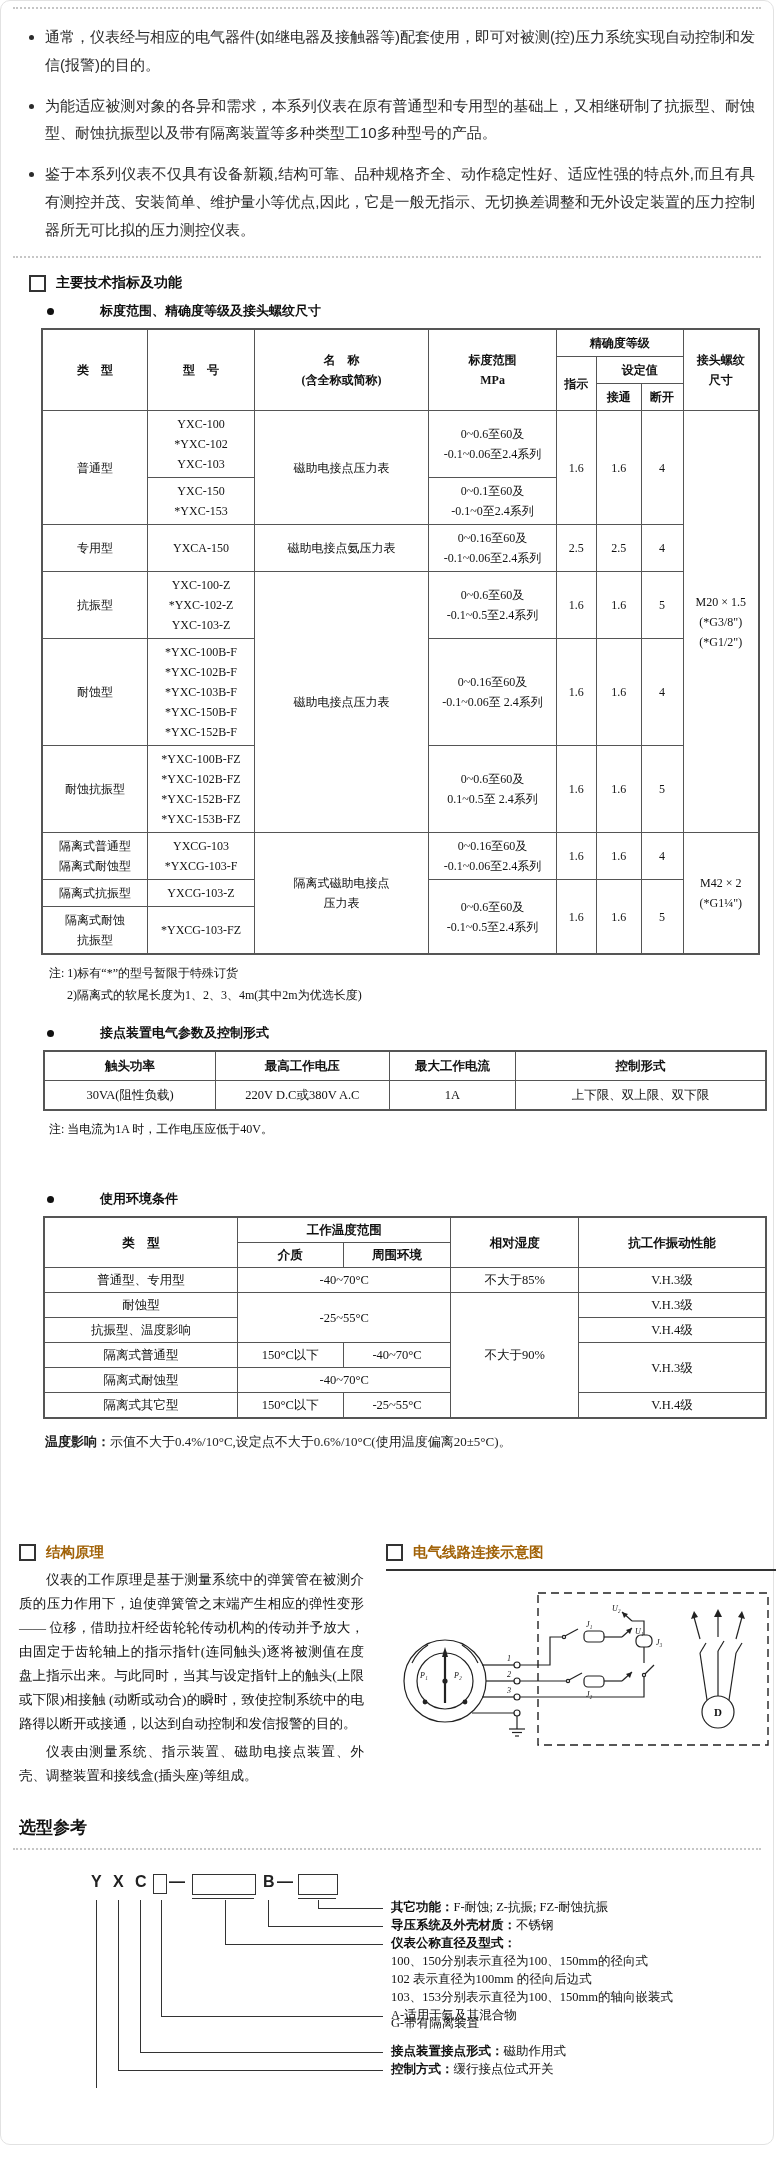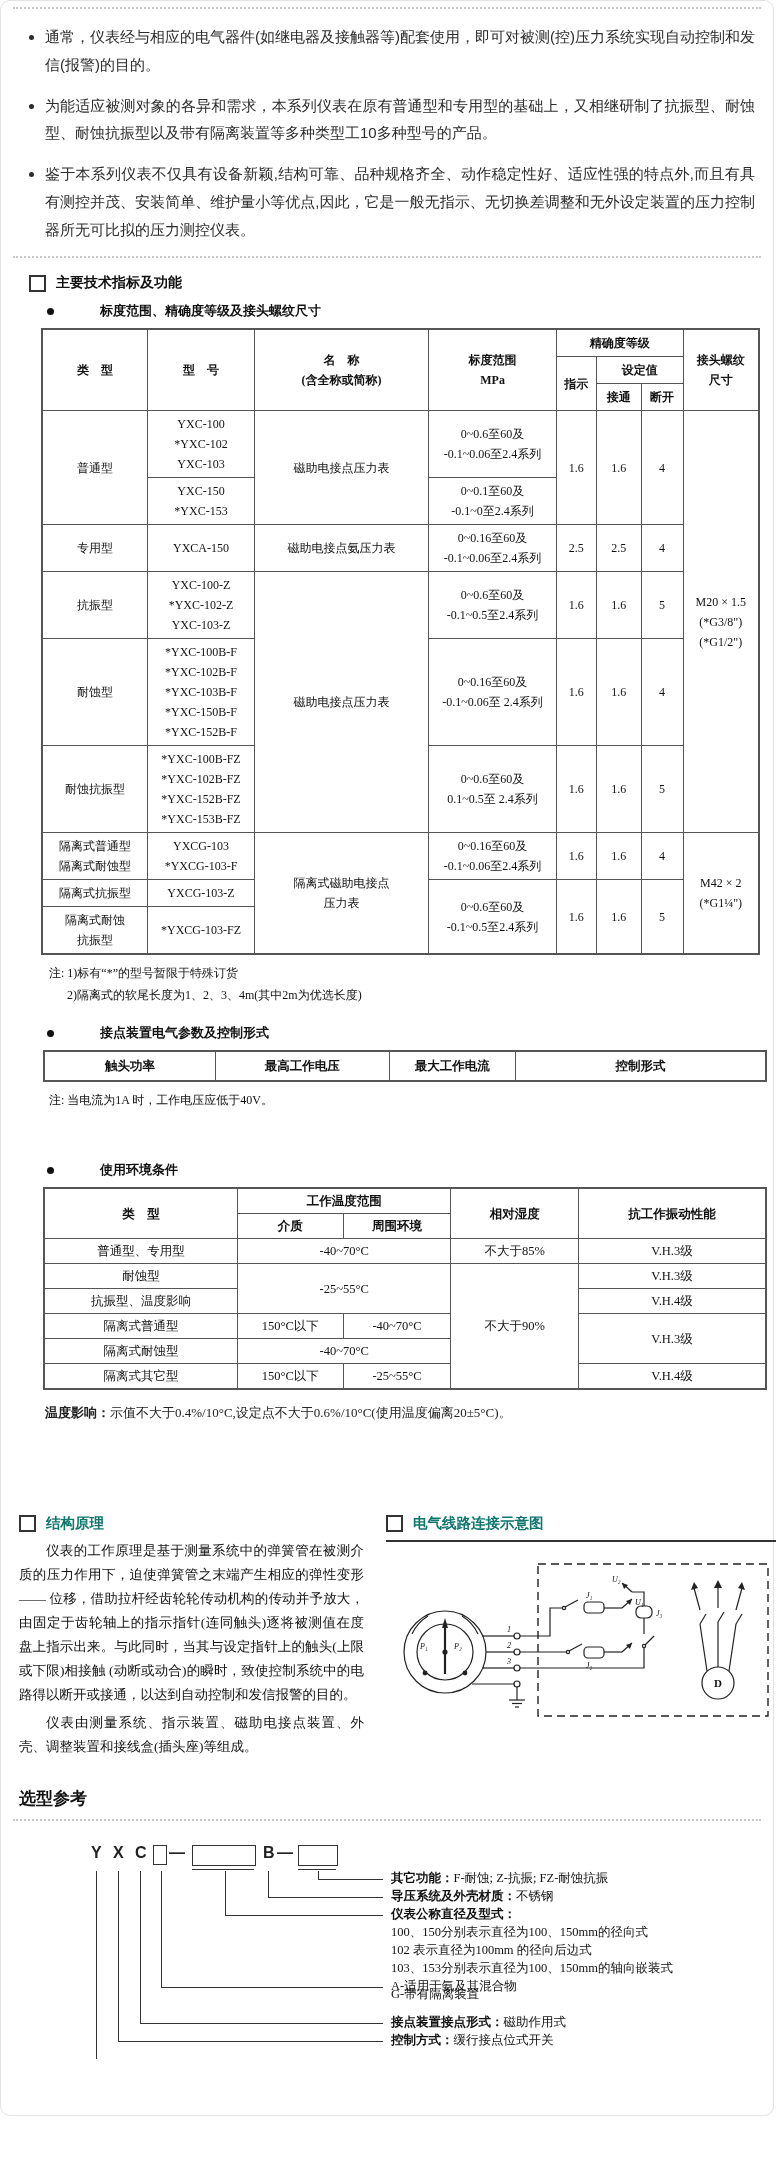--- a/index.html
+++ b/index.html
@@ -28,21 +28,21 @@
   table.env{width:724px;margin-left:24px;font-size:12.5px;}
   table.env td .ln,table.env th .ln{line-height:18px;}
   .note{font-family:"Liberation Serif","DejaVu Serif",serif;font-size:12px;color:#111;margin:4px 0 0 30px;line-height:18px;}
   .note.first{margin-top:9px;}
   .tempnote{font-family:"Liberation Serif","DejaVu Serif",serif;font-size:13px;margin:14px 0 0 26px;}
   .tempnote b{font-family:Liberation Serif, serif;}
   
   .twocol{display:flex;margin-top:92px;align-items:flex-start;}
   .col-l{width:345px;flex:0 0 auto;}
   .col-r{flex:1 1 auto;margin-left:22px;}
-  .subhead{display:flex;align-items:center;font-size:14.5px;font-weight:bold;color:#0f766e;margin:0 0 6px 0;}
+  .subhead{display:flex;align-items:center;font-size:14.5px;font-weight:bold;color:#a16207;margin:0 0 6px 0;}
   .subhead.rline{border-bottom:2px solid #333;padding-bottom:7px;}
   .para{font-family:"Liberation Serif","DejaVu Serif",serif;font-size:13.5px;line-height:1.78;text-indent:2em;text-align:justify;margin:4px 0 0 0;color:#111;}
   
   .sel{position:relative;height:248px;margin:18px 0 0 28px;font-family:"Liberation Serif","DejaVu Serif",serif;}
   .sel .ch{position:absolute;font-family:"Liberation Sans","DejaVu Sans",sans-serif;font-size:16px;font-weight:bold;color:#222;}
   .sel .bx{position:absolute;border:1.5px solid #333;}
   .sel .bxu{position:absolute;height:1px;background:#333;}
   .sel .vl{position:absolute;width:1px;background:#333;}
   .sel .hl{position:absolute;height:1px;background:#333;}
   .sel .lab{position:absolute;left:344px;font-size:12.5px;white-space:nowrap;color:#111;}
@@ -356,20 +356,34 @@
           <th>
             <div class="ln">最高工作电压</div>
           </th>
           <th>
             <div class="ln">最大工作电流</div>
           </th>
           <th>
             <div class="ln">控制形式</div>
           </th>
         </tr>
+        <tr>
+          <td>
+            <div class="ln">30VA(阻性负载)</div>
+          </td>
+          <td>
+            <div class="ln">220V D.C或380V A.C</div>
+          </td>
+          <td>
+            <div class="ln">1A</div>
+          </td>
+          <td>
+            <div class="ln">上下限、双上限、双下限</div>
+          </td>
+        </tr>
       </tbody>
   </table>
 
   <div class="note first">注: 当电流为1A 时，工作电压应低于40V。</div>
 
   <div class="cap-dot" style="margin-top:52px">
     <span class="dot"></span>
     <span>使用环境条件</span>
   </div>
 

